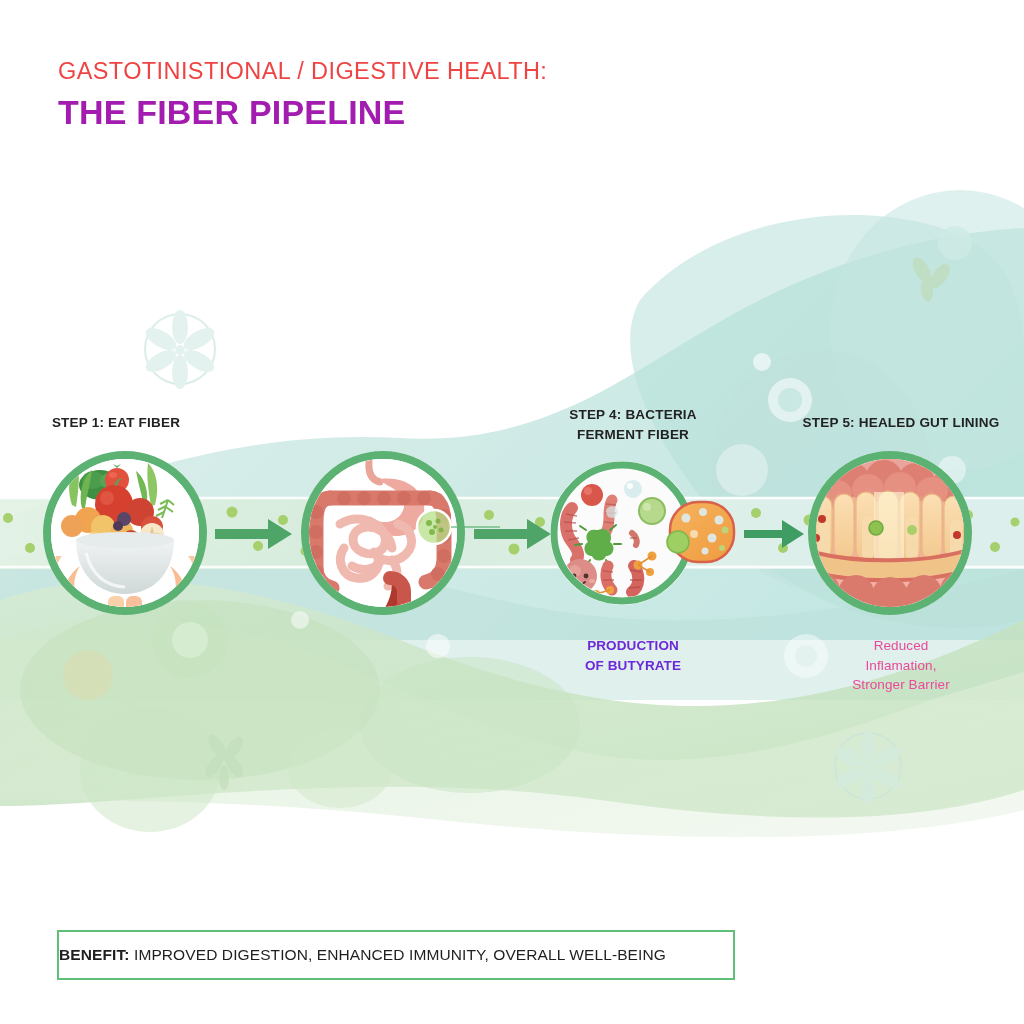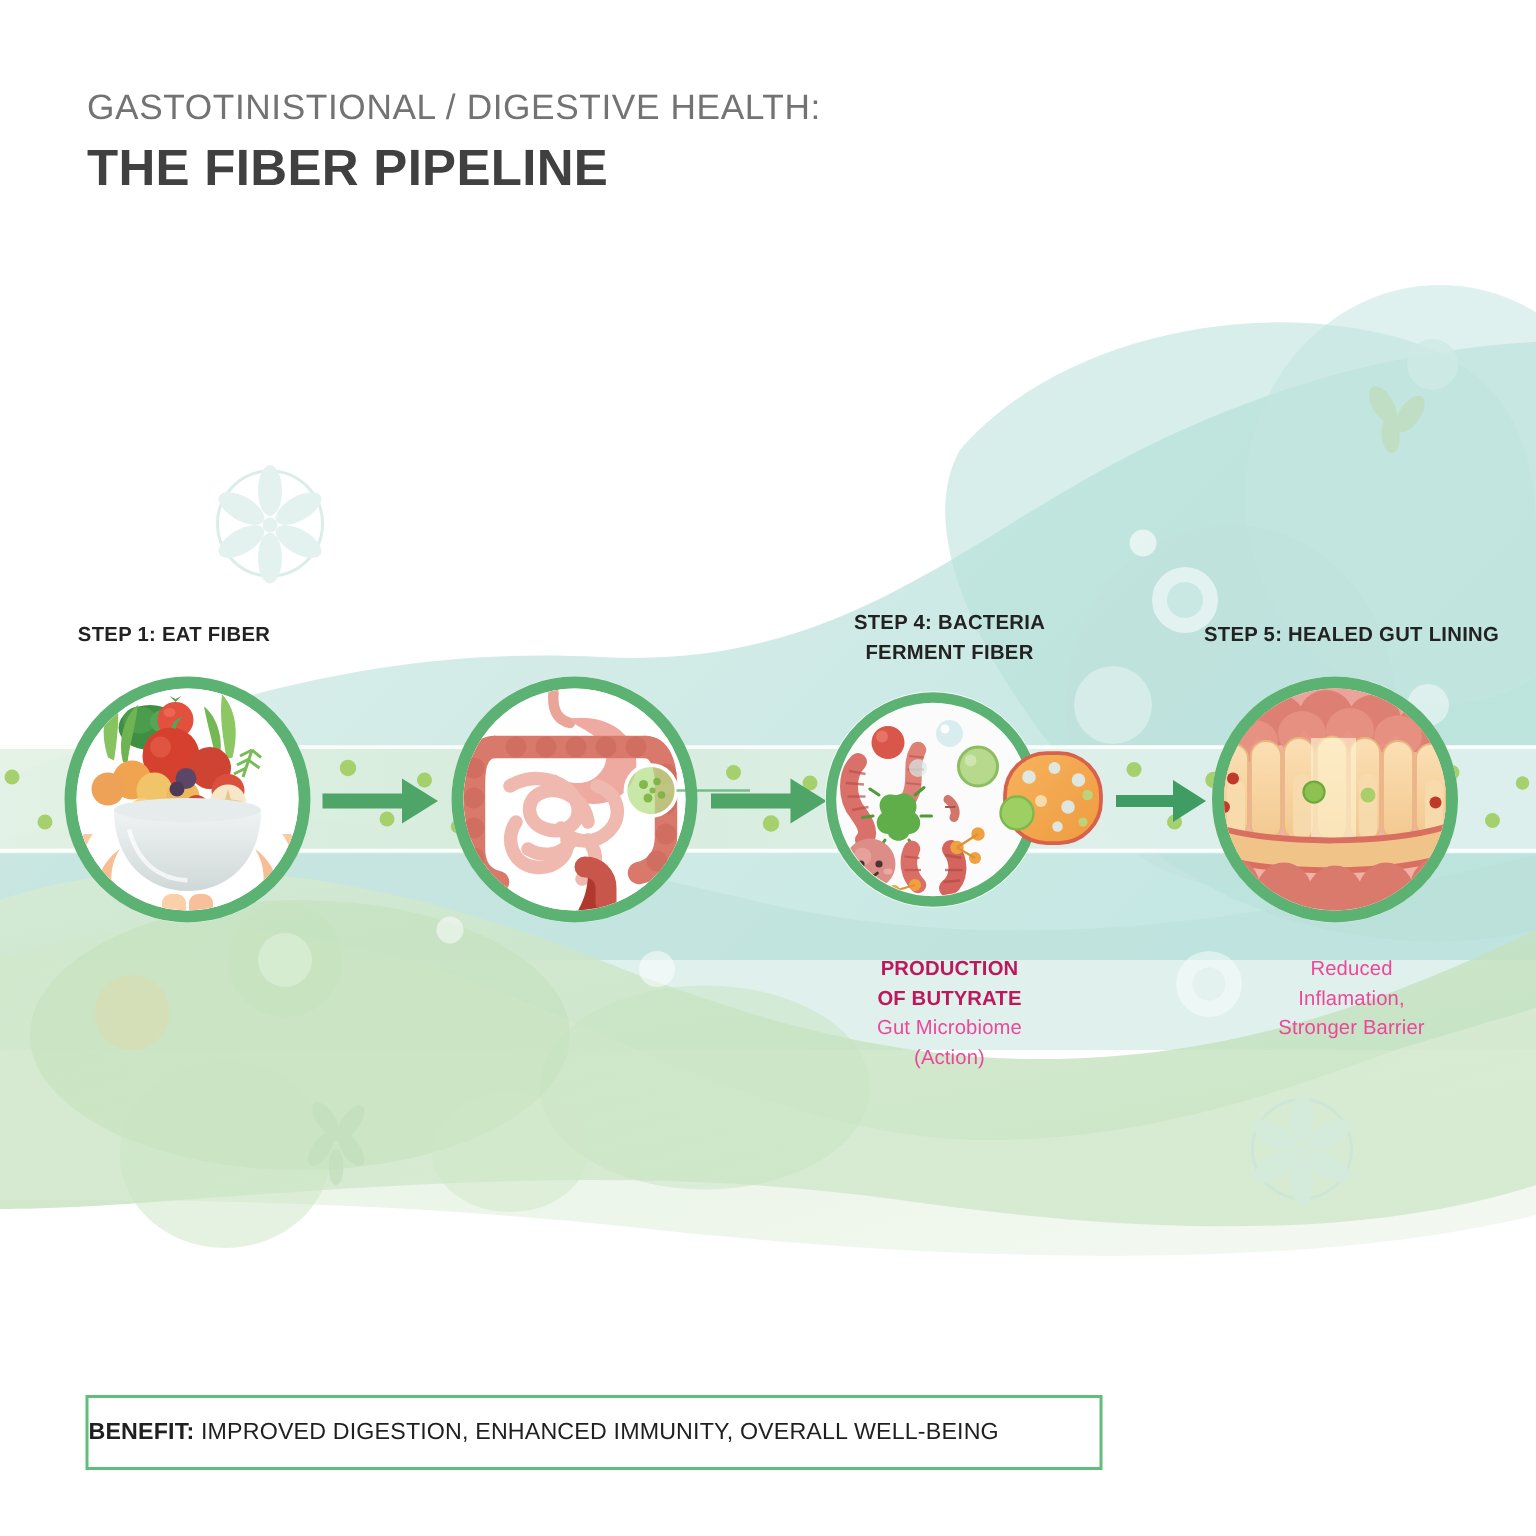--- a/index.html
+++ b/index.html
@@ -35,29 +35,29 @@
   
   #title-block {
     position: absolute;
     left: 58px;
     top: 58px;
     z-index: 5;
   }
   #eyebrow {
     font-size: 23.5px;
     letter-spacing: 0.4px;
-    color: #737373;
+    color: #ef4444;
     font-weight: 400;
     white-space: nowrap;
     line-height: 1.15;
   }
   #main-title {
     font-size: 34px;
     letter-spacing: 0.2px;
-    color: #404040;
+    color: #a21caf;
     font-weight: bold;
     white-space: nowrap;
     line-height: 1.2;
     margin-top: 7px;
   }
 
   
   #pipeline {
     position: absolute;
     left: 0;
@@ -81,21 +81,21 @@
 
   .step-caption {
     position: absolute;
     text-align: center;
     width: 260px;
     line-height: 1.45;
   }
   .cap-bold {
     font-size: 13.5px;
     font-weight: bold;
-    color: #be185d;
+    color: #6d28d9;
     white-space: pre-line;
     letter-spacing: 0.1px;
   }
   .cap-reg {
     font-size: 13.5px;
     font-weight: 400;
     color: #ec4899;
     white-space: pre-line;
     letter-spacing: 0.1px;
   }
@@ -634,22 +634,20 @@
 
 
     <div class="step-label" style="left:472px; top:405px;">STEP 4: BACTERIA
 FERMENT FIBER</div>
 
     <div class="step-label" style="left:740px; top:413px;">STEP 5: HEALED GUT LINING</div>
 
     <div class="step-caption" style="left:492px; top:636px;">
       <div class="cap-bold">PRODUCTION
 OF BUTYRATE</div>
-      <div class="cap-reg">Gut Microbiome
-(Action)</div>
     </div>
 
     <div class="step-caption" style="left:760px; top:636px;">
       <div class="cap-reg">Reduced
 Inflamation,
 Stronger Barrier</div>
     </div>
   </div>
 
   <div id="benefit-box">

